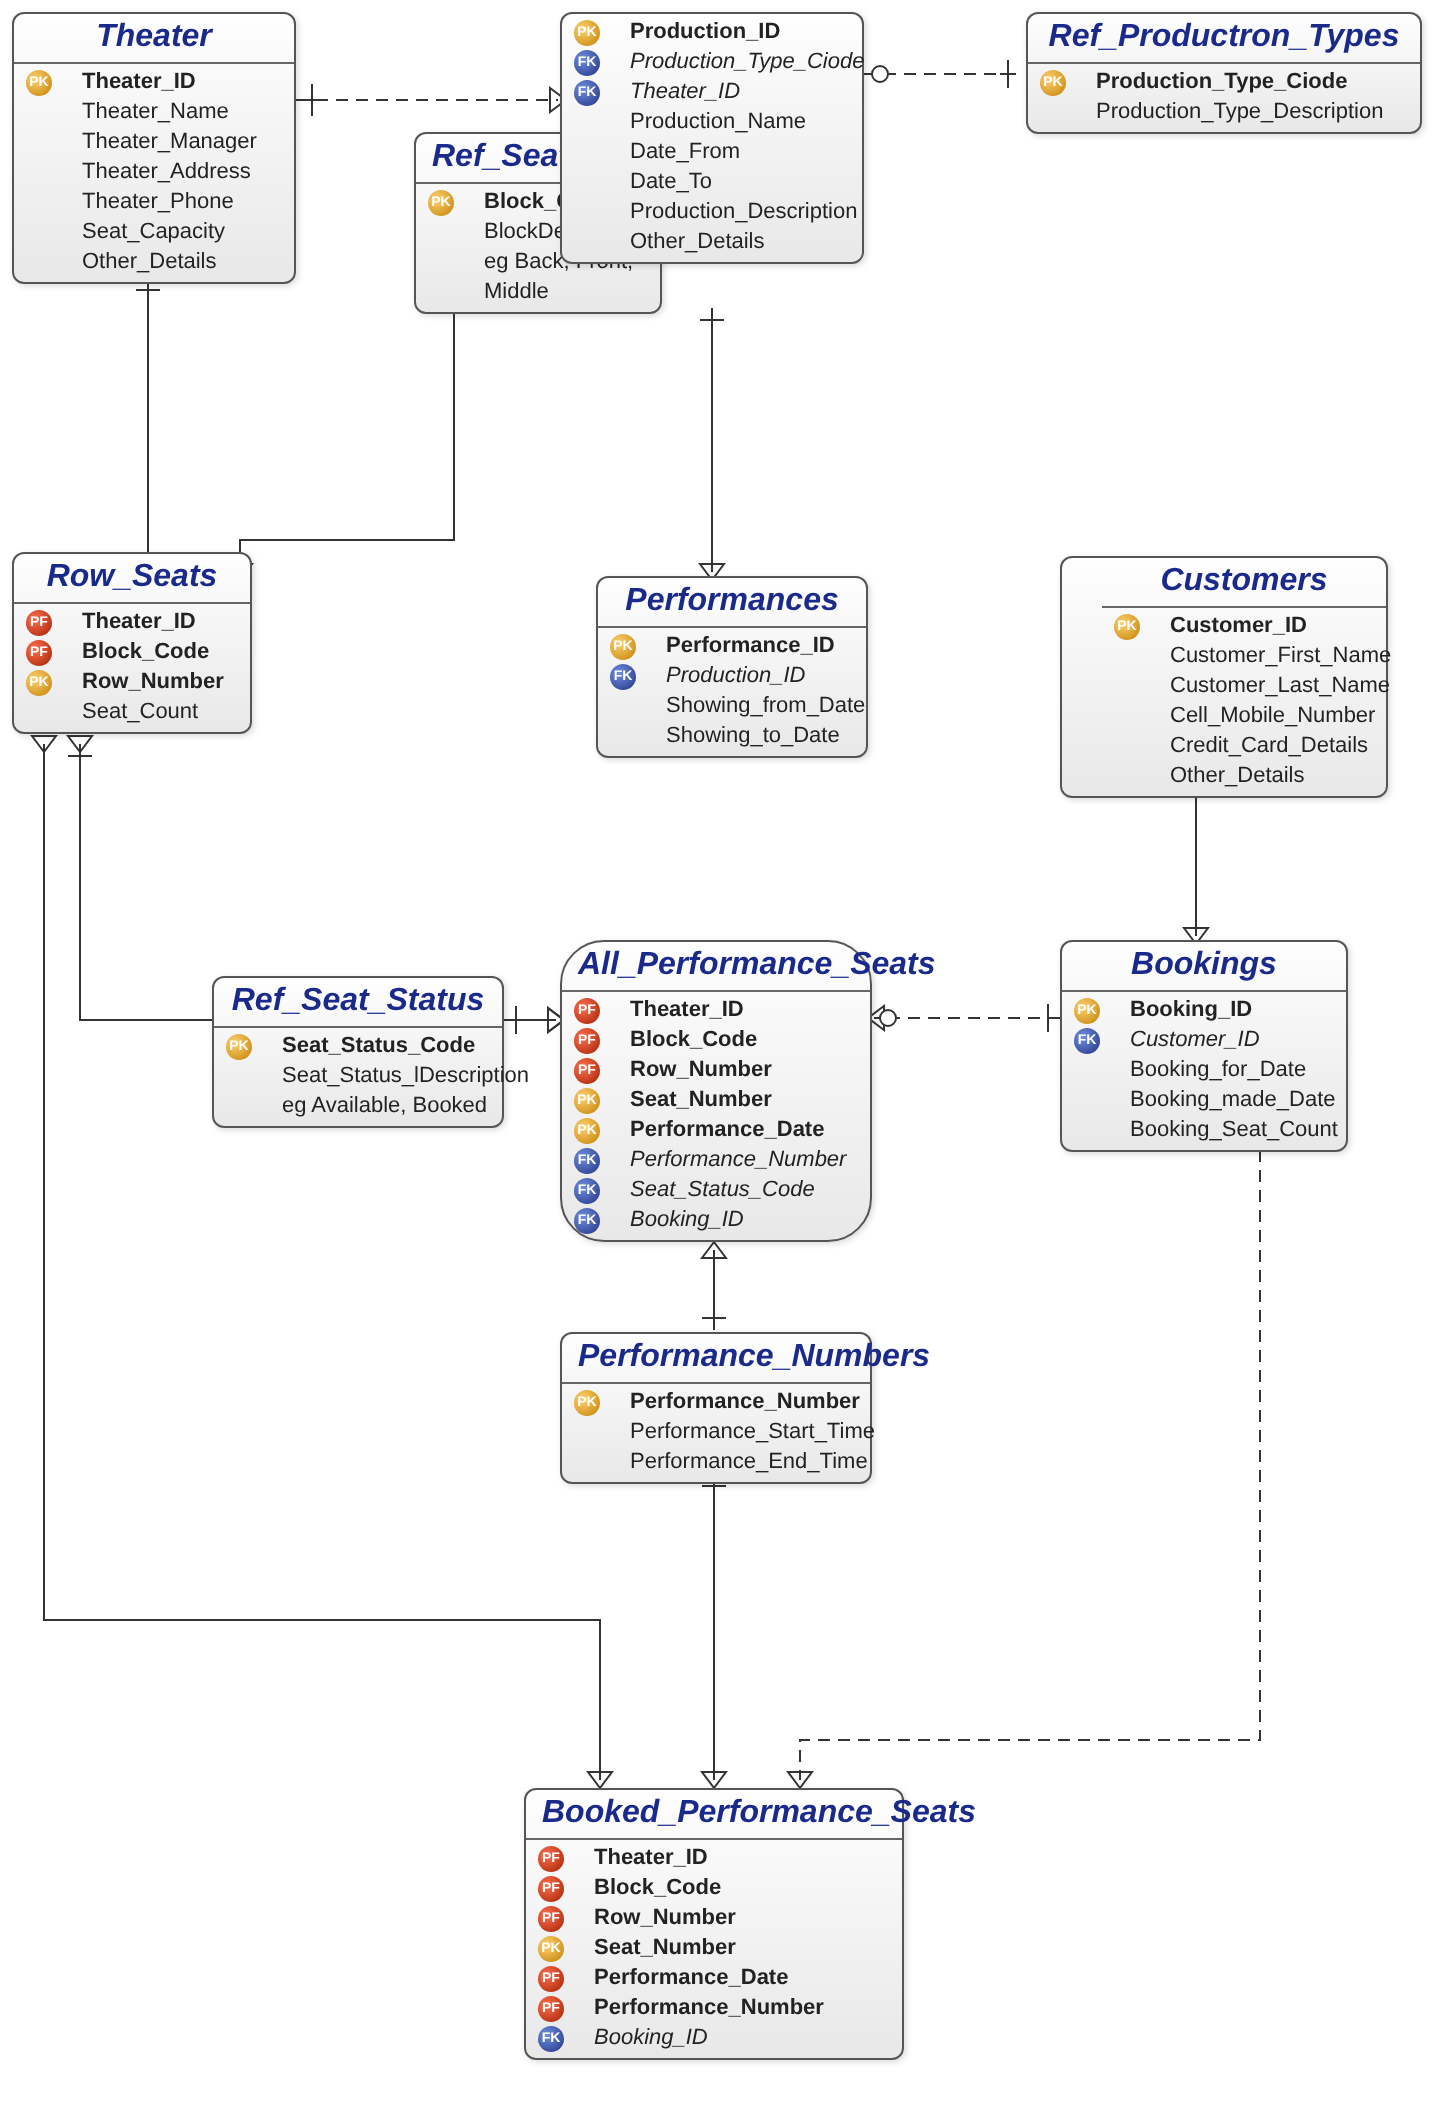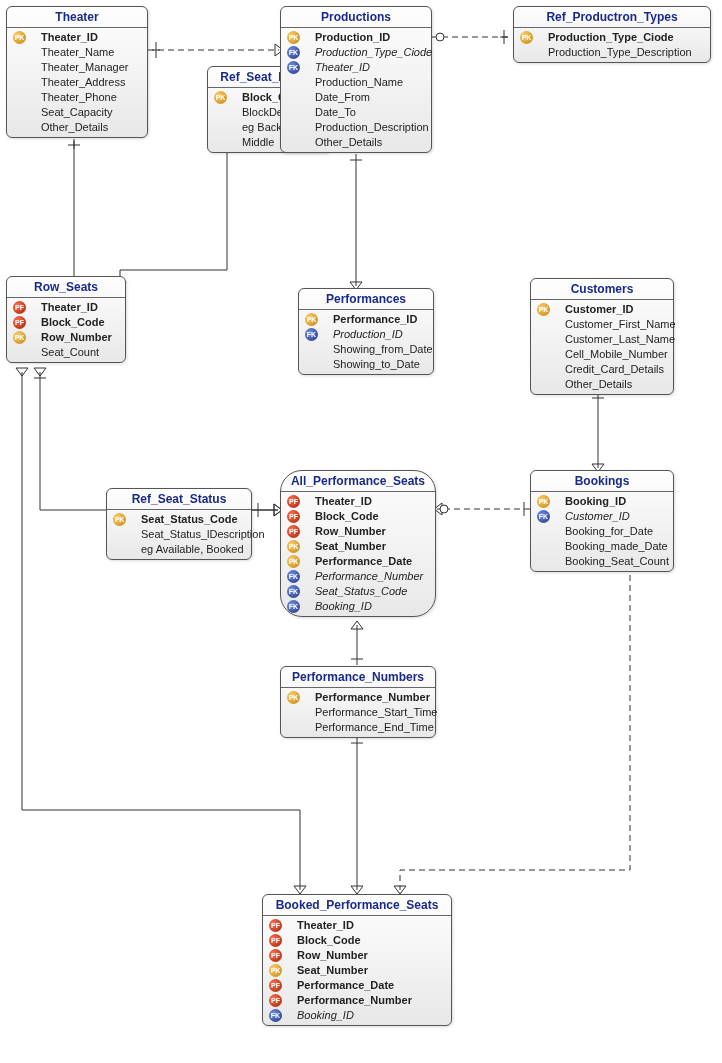--- a/index.html
+++ b/index.html
@@ -18,21 +18,22 @@
     border: 1px solid #555;
     border-radius: 6px;
     box-shadow: 1px 1px 3px rgba(0,0,0,0.15);
   }
   .entity-header {
     text-align: center;
     font-weight: bold;
     color: #1a2a8a;
     padding: 3px 8px;
     border-bottom: 1px solid #666;
-    font-size: 12px;
+    font-size: 16px;
+    font-style: italic;
   }
   .entity-body {
     padding: 2px 0;
   }
   .row {
     display: flex;
     align-items: center;
     padding: 0px 6px;
     line-height: 15px;
   }
@@ -190,21 +191,20 @@
         <span class="attr">BlockDescription</span>
       </div>
       <div class="row">
         <span class="key-col"></span>
         <span class="attr">eg Back, Front, Middle</span>
       </div>
     </div>
 </div>
 
 <div class="entity" style="left:280px; top:6px; width:150px;">
-  <div class="entity-header">Productions</div>
   <div class="entity-body">
       <div class="row">
         <span class="key-col">
           <span class="pk">PK</span>
         </span>
         <span class="attr bold">Production_ID</span>
       </div>
       <div class="row">
         <span class="key-col">
           <span class="fk">FK</span>
@@ -303,21 +303,21 @@
         <span class="key-col"></span>
         <span class="attr">Showing_from_Date</span>
       </div>
       <div class="row">
         <span class="key-col"></span>
         <span class="attr">Showing_to_Date</span>
       </div>
     </div>
 </div>
 
-<div class="entity" style="left:530px; top:278px; width:142px;">
+<div class="entity" style="left:530px; top:278px; width:142px;padding-left:20px;">
   <div class="entity-header">Customers</div>
   <div class="entity-body">
       <div class="row">
         <span class="key-col">
           <span class="pk">PK</span>
         </span>
         <span class="attr bold">Customer_ID</span>
       </div>
       <div class="row">
         <span class="key-col"></span>

